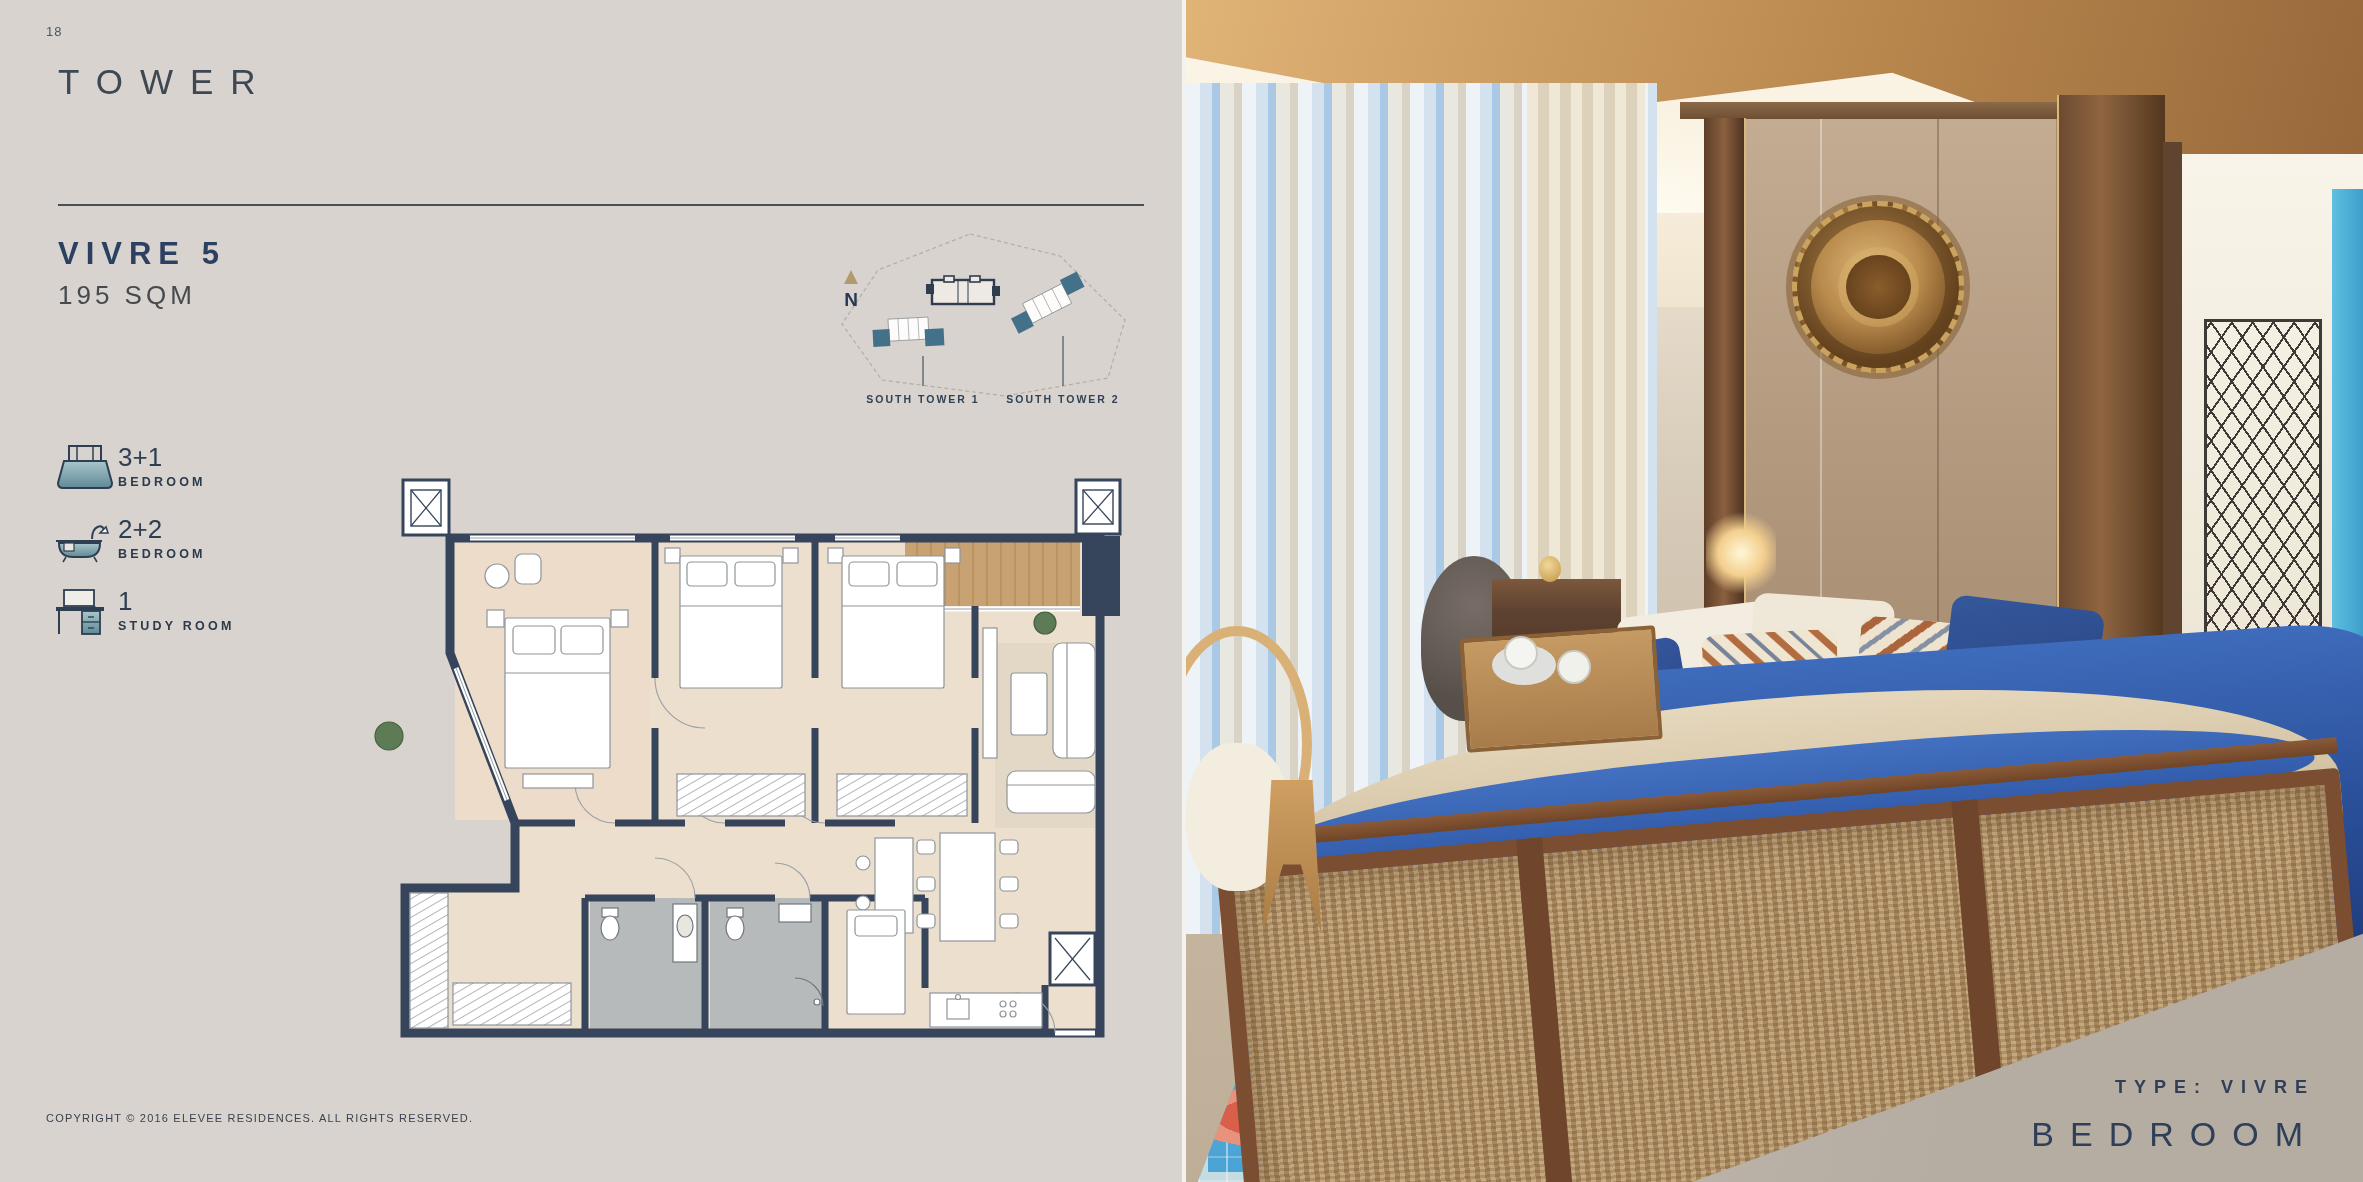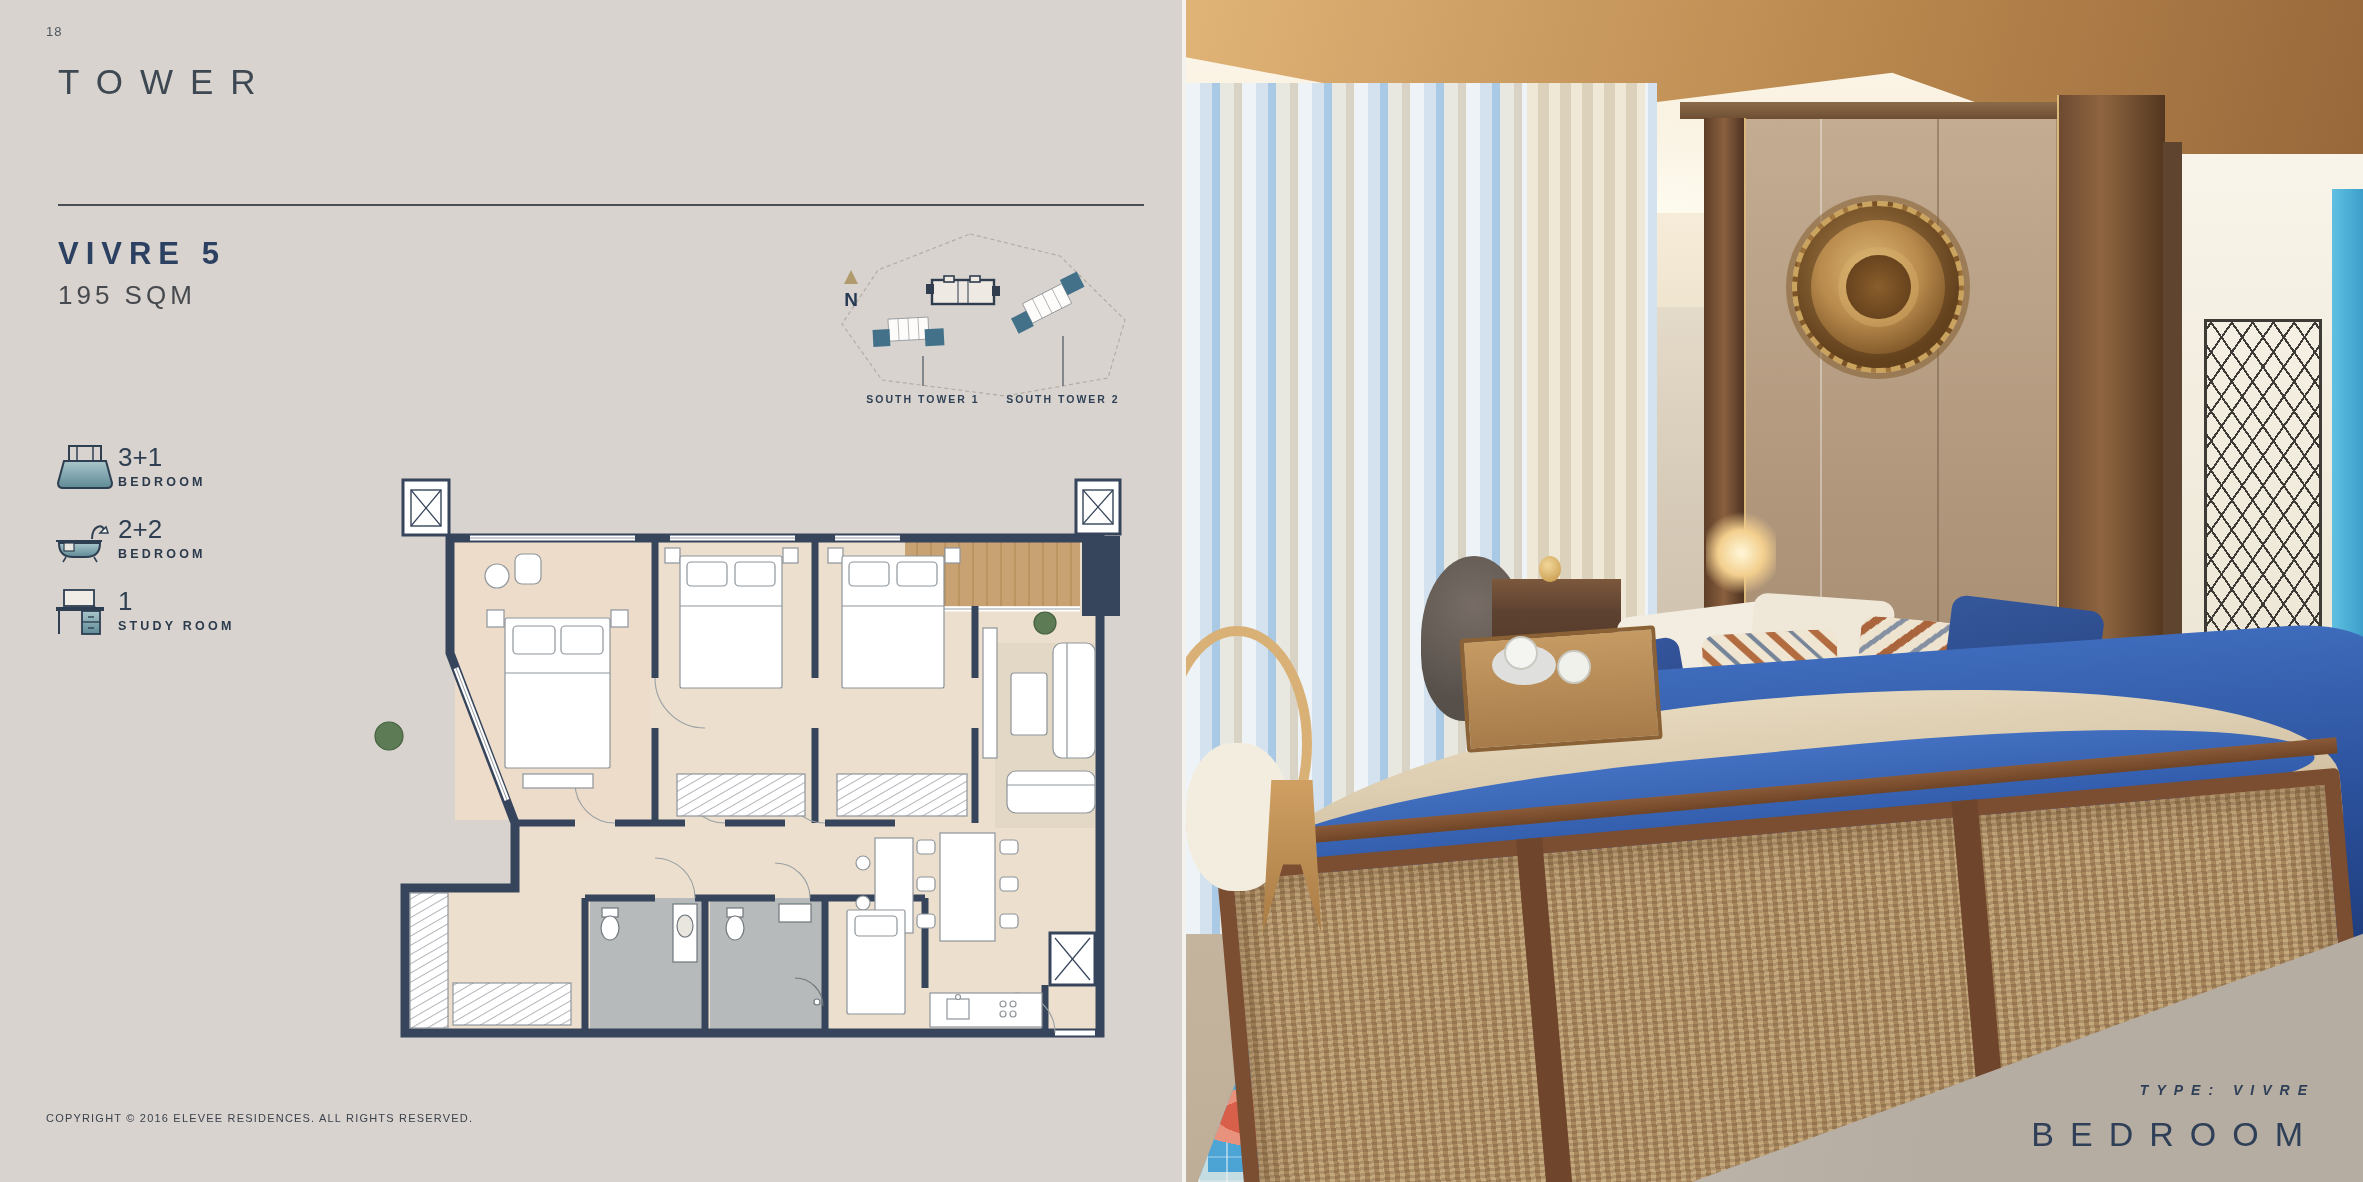--- a/index.html
+++ b/index.html
@@ -71,21 +71,21 @@
   .ph-cup2{left:31.5%;top:55%;width:30px;height:30px;border-radius:50%;background:#f1f1ec;border:2px solid #c9c9c2;}
   .ph-rail{left:3%;top:66.5%;width:95%;height:16px;background:linear-gradient(#8a5a38,#6f4527);transform:rotate(-5deg);}
   .ph-frame{left:4%;top:69%;width:93%;height:34%;transform:rotate(-5deg);border:16px solid #7b4e31;border-radius:6px;background:repeating-linear-gradient(0deg,rgba(60,40,20,.18) 0 3px,rgba(0,0,0,0) 3px 6px),repeating-linear-gradient(90deg,#c6a87d 0 5px,#a8875d 5px 10px);box-shadow:inset 0 0 40px rgba(60,35,15,.35);}
   .ph-frame:before{content:"";position:absolute;left:26%;top:-16px;width:26px;height:calc(100% + 32px);background:#6f452b;}
   .ph-frame:after{content:"";position:absolute;left:66%;top:-16px;width:26px;height:calc(100% + 32px);background:#6f452b;}
   .ph-chair{left:-2%;top:53%;width:11%;height:26%;}
   .ph-chair .arm{position:absolute;left:0;top:0;width:100%;height:70%;border:10px solid #d9b176;border-radius:50%;border-bottom-color:transparent;}
   .ph-chair .cushion{position:absolute;left:18%;top:38%;width:80%;height:48%;background:#f3ede0;border-radius:45%;}
   .ph-stool{left:6.5%;top:66%;width:5%;height:13%;background:linear-gradient(180deg,#cf9f62,#a97c45);clip-path:polygon(15% 0,85% 0,100% 100%,65% 55%,35% 55%,0 100%);}
   .ph-wedge{left:0;top:0;width:100%;height:100%;clip-path:polygon(43% 100%,100% 79%,100% 100%);background:linear-gradient(100deg,#c9c1b7,#b5aca2 70%);z-index:20;}
-  .type-label{position:absolute;right:48px;bottom:84px;font-size:14px;font-weight:bold;letter-spacing:8px;color:#2e3f57;z-index:21;font-style:italic;}
+  .type-label{position:absolute;right:48px;bottom:84px;font-size:18px;font-weight:bold;letter-spacing:8px;color:#2e3f57;z-index:21;}
   .room-label{position:absolute;right:44px;bottom:28px;font-size:34px;font-weight:500;letter-spacing:16px;color:#2e3f57;z-index:21;}
   
   text{font-family:"Liberation Sans",sans-serif;}
 </style>
 </head>
 <body>
 
 <div class="sheet">
 
   <div class="page">

